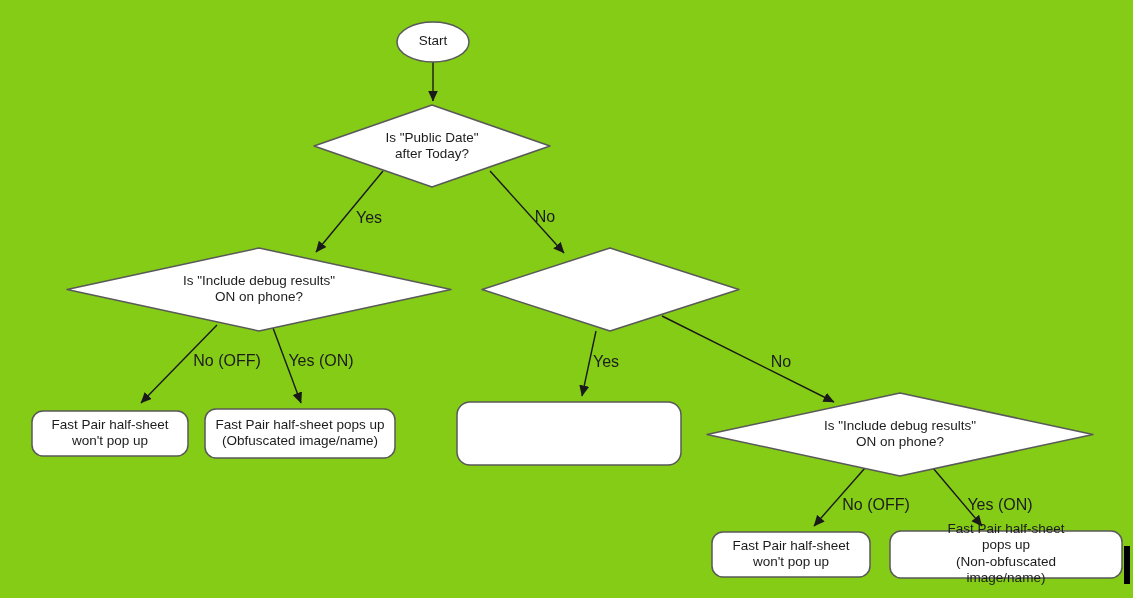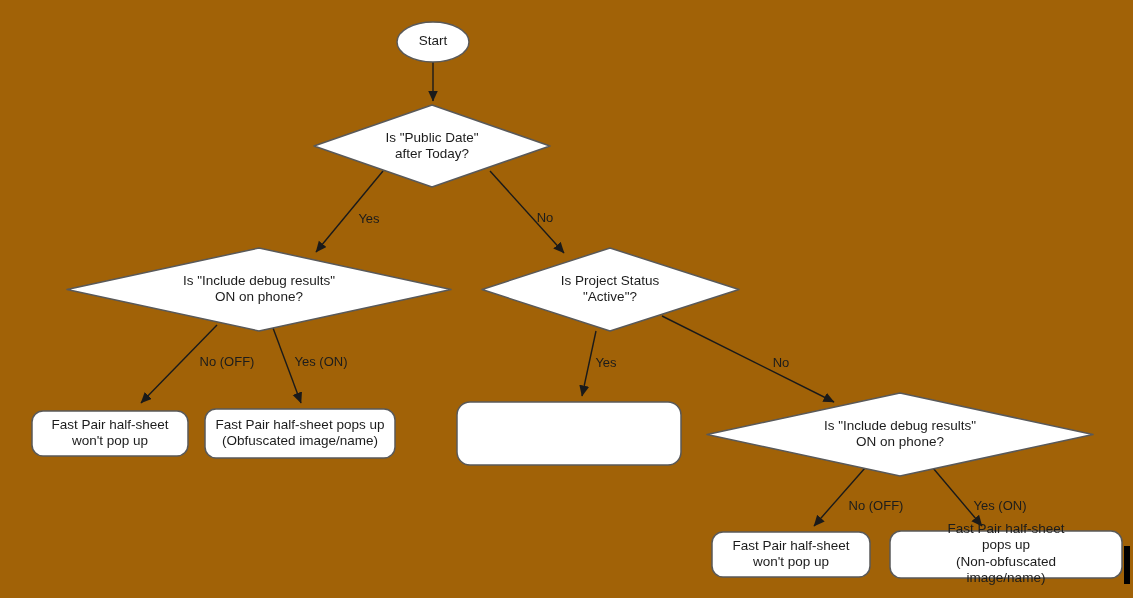--- a/index.html
+++ b/index.html
@@ -4,21 +4,21 @@
 <style>
   html, body {
     margin: 0;
     padding: 0;
     background: #ffffff;
   }
   .canvas {
     position: relative;
     width: 1133px;
     height: 598px;
-    background: #a16207;
+    background: #84cc16;
     font-family: "Liberation Sans", sans-serif;
     overflow: hidden;
   }
   .diagram-svg {
     position: absolute;
     left: 0;
     top: 0;
     width: 1133px;
     height: 598px;
   }
@@ -28,21 +28,21 @@
     text-align: center;
     white-space: pre-line;
     font-size: 13.5px;
     line-height: 1.22;
     color: #1c1c1c;
   }
   .edge-label {
     position: absolute;
     transform: translate(-50%, -50%);
     white-space: nowrap;
-    font-size: 13px;
+    font-size: 16px;
     color: #1c1c1c;
     background: transparent;
   }
   .text-cursor {
     position: absolute;
     left: 1124px;
     top: 546px;
     width: 6px;
     height: 38px;
     background: #000000;
@@ -84,22 +84,20 @@
       <rect x="712" y="532" width="158" height="45" rx="11"></rect>
       <rect x="890" y="531" width="232" height="47" rx="11"></rect>
     </g>
   </svg>
 
   <div class="node-label" style="left:433px; top:41px;">Start</div>
   <div class="node-label" style="left:432px; top:146px;">Is "Public Date"
 after Today?</div>
   <div class="node-label" style="left:259px; top:289px;">Is "Include debug results"
 ON on phone?</div>
-  <div class="node-label" style="left:610px; top:289px;">Is Project Status
-"Active"?</div>
   <div class="node-label" style="left:900px; top:434px;">Is "Include debug results"
 ON on phone?</div>
   <div class="node-label" style="left:110px; top:433px;">Fast Pair half-sheet
 won't pop up</div>
   <div class="node-label" style="left:300px; top:433px;">Fast Pair half-sheet pops up
 (Obfuscated image/name)</div>
   <div class="node-label" style="left:791px; top:554px;">Fast Pair half-sheet
 won't pop up</div>
   <div class="node-label" style="left:1006px; top:554px;">Fast Pair half-sheet pops up
 (Non-obfuscated image/name)</div>

